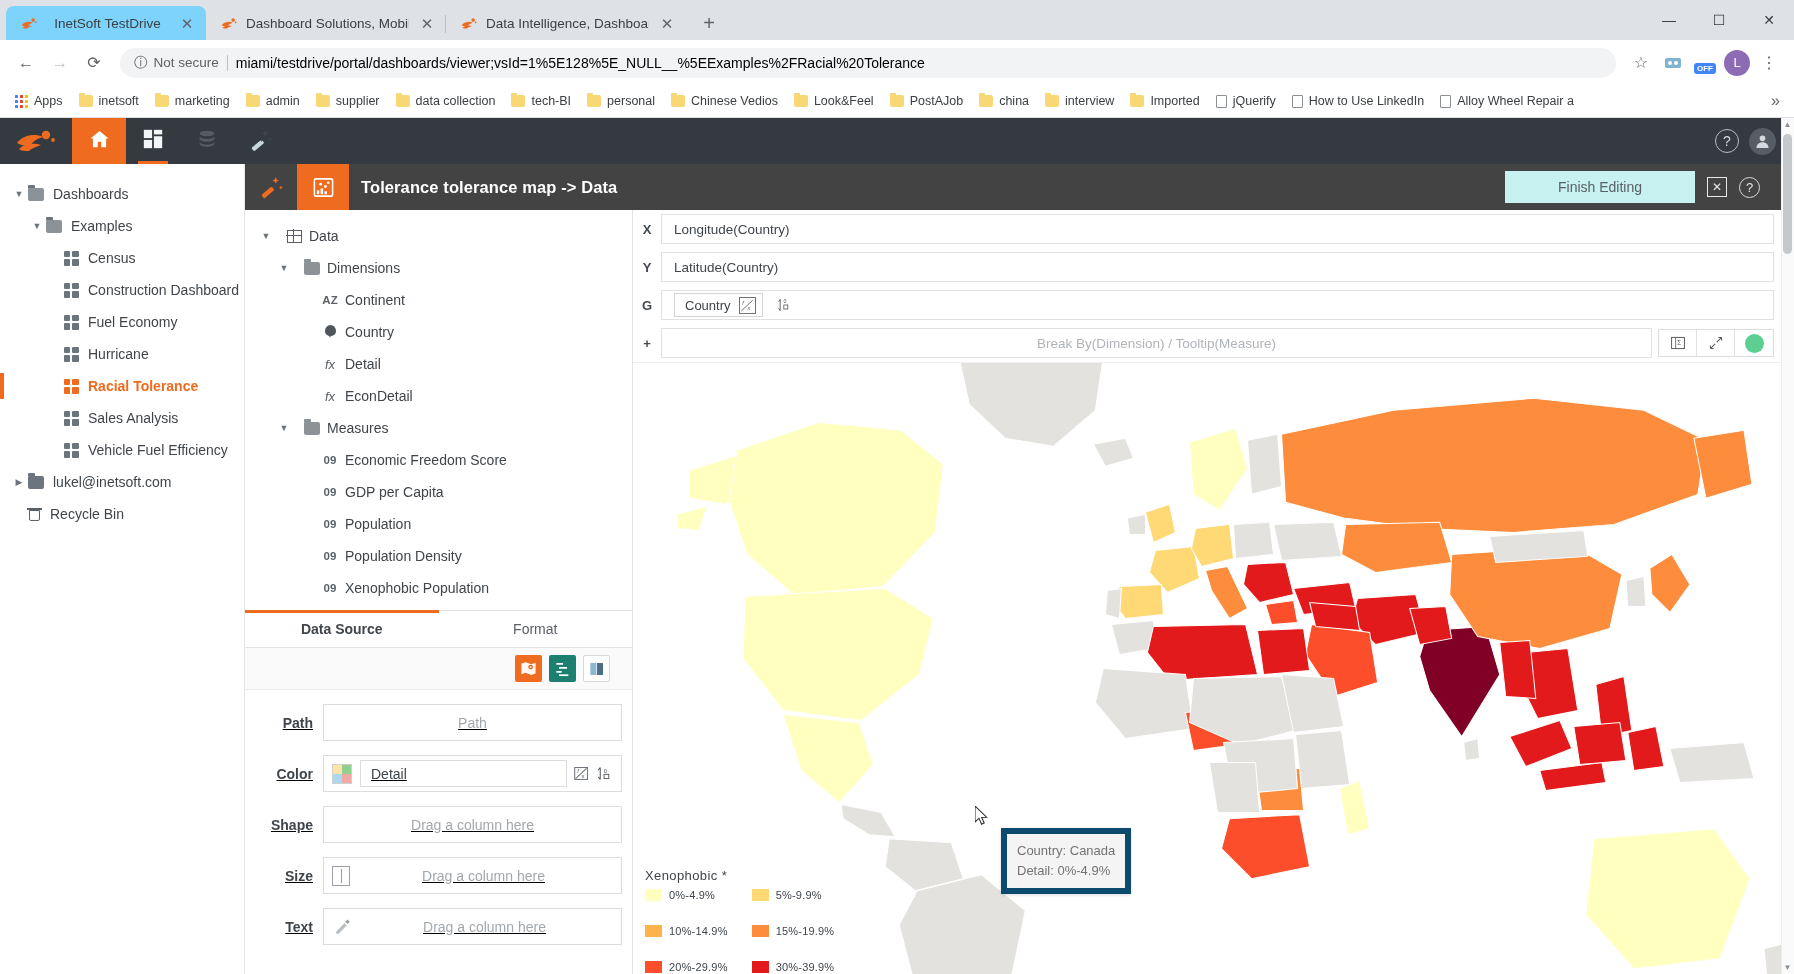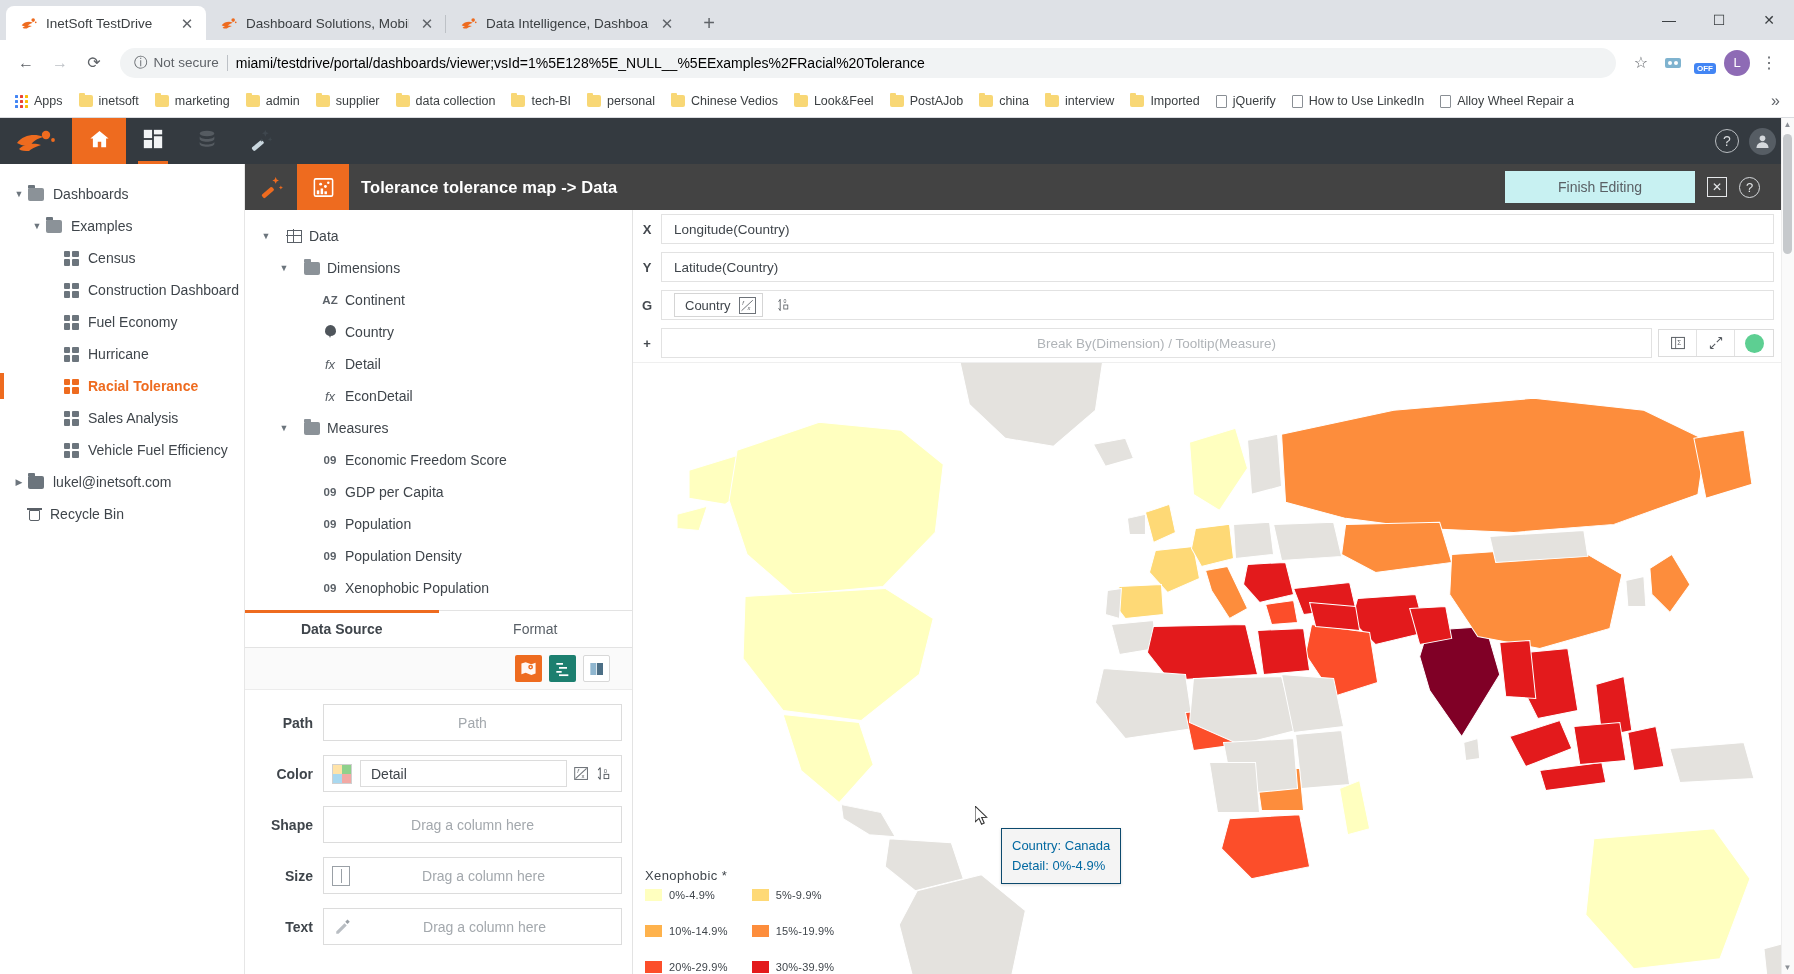--- a/index.html
+++ b/index.html
@@ -17,21 +17,21 @@
     height: 40px; display: flex; align-items: flex-end;
     padding-left: 6px; position: relative;
   }
   .tab {
     height: 34px; display: flex; align-items: center;
     padding: 0 10px 0 14px; gap: 9px;
     min-width: 200px; max-width: 240px;
     border-radius: 8px 8px 0 0; position: relative;
     font-size: 13.5px; color: #3c4043;
   }
-  .tab.active { background: #ffffff; }
+  .tab.active { background: #7dd3fc; text-align: center; }
   .tab.inactive { background: transparent; }
   .tab .tab-sep {
     position: absolute; right: 0; top: 9px; height: 18px;
     width: 1px; background: #bdc1c6;
   }
   .tab-fav { width: 17px; height: 17px; flex: 0 0 17px; }
   .tab-title {
     flex: 1; white-space: nowrap; overflow: hidden;
     text-overflow: clip; font-size: 13.5px;
   }
@@ -307,21 +307,21 @@
   }
   .mt-btn {
     width: 27px; height: 27px; display: flex; align-items: center;
     justify-content: center; border-radius: 2px;
   }
   .mt-btn.orange { background: #ee6b1f; }
   .mt-btn.teal { background: #1c7f6f; }
   .mt-btn.plain { background: #fff; border: 1px solid #d8d8d8; }
 
   .aes-rows { padding: 14px 10px 0 0; }
-  .aes-row { display: flex; align-items: center; margin-bottom: 14px; }
+  .aes-row { display: flex; align-items: center; margin-bottom: 14px; text-decoration: underline; }
   .aes-label {
     width: 78px; flex: 0 0 78px; text-align: right; padding-right: 10px;
     font-size: 14px; font-weight: bold; color: #3f454b;
   }
   .aes-box {
     flex: 1; height: 37px; border: 1px solid #dcdcdc; display: flex;
     align-items: center; background: #fff; padding: 0 4px;
   }
   .aes-placeholder {
     flex: 1; text-align: center; color: #a3a8ad; font-size: 14px;
@@ -392,22 +392,22 @@
     width: 19px; height: 19px; border-radius: 50%; background: #5dcf92;
   }
 
   .map-wrap {
     flex: 1; position: relative; overflow: hidden; background: #fff;
     border-top: 1px solid #efefef;
   }
   .map-svg { position: absolute; inset: 0; width: 100%; height: 100%; }
 
   .tooltip-box {
-    position: absolute; background: #f4f4f4; border: 1px solid #0c4a6e;
-    padding: 7px 10px; font-size: 13px; color: #0369a1; line-height: 1.55;
+    position: absolute; background: #f4f4f4; border: 6px solid #0c4a6e;
+    padding: 7px 10px; font-size: 13px; color: #737373; line-height: 1.55;
     box-shadow: 0 1px 3px rgba(0,0,0,0.14);
   }
   .cursor-arrow { position: absolute; width: 14px; height: 20px; }
 
   .legend {
     position: absolute; left: 648px; top: 800px; font-size: 11px;
     color: #3f454b;
   }
   .legend-title { font-size: 13px; margin-bottom: 6px; letter-spacing: .4px; }
   .legend-grid {

